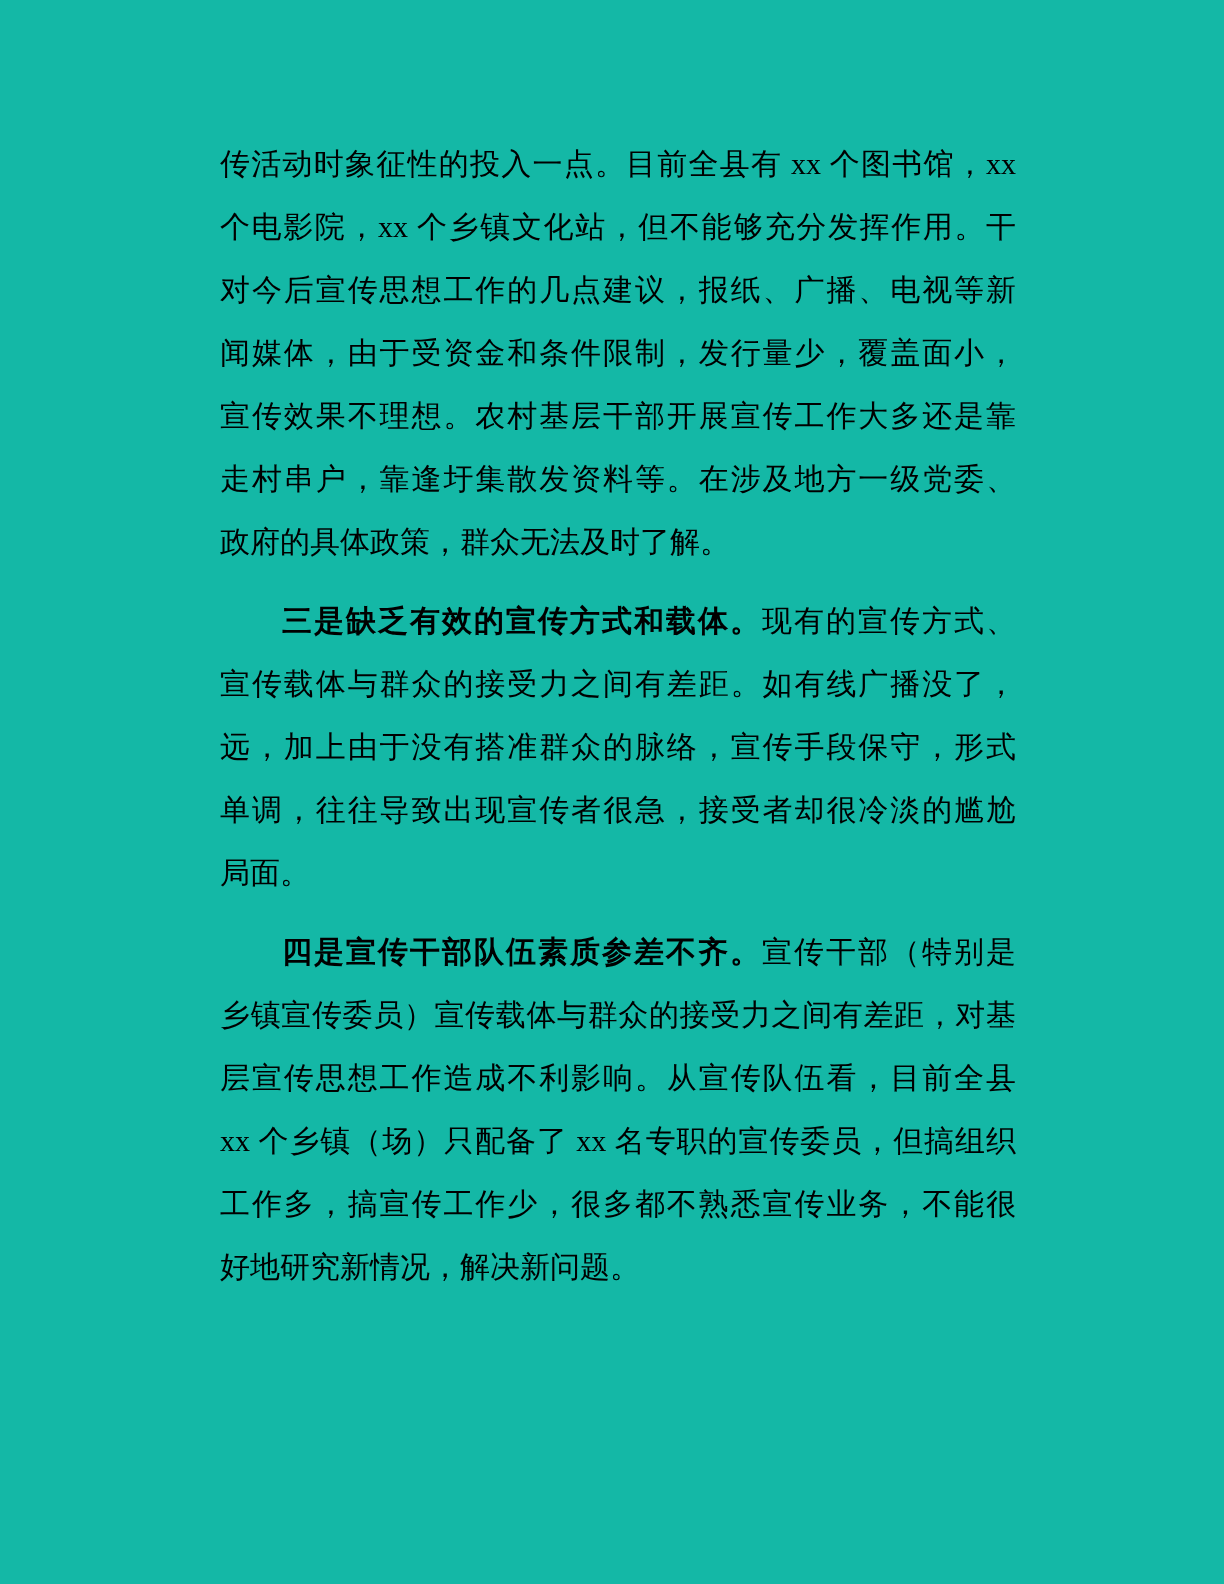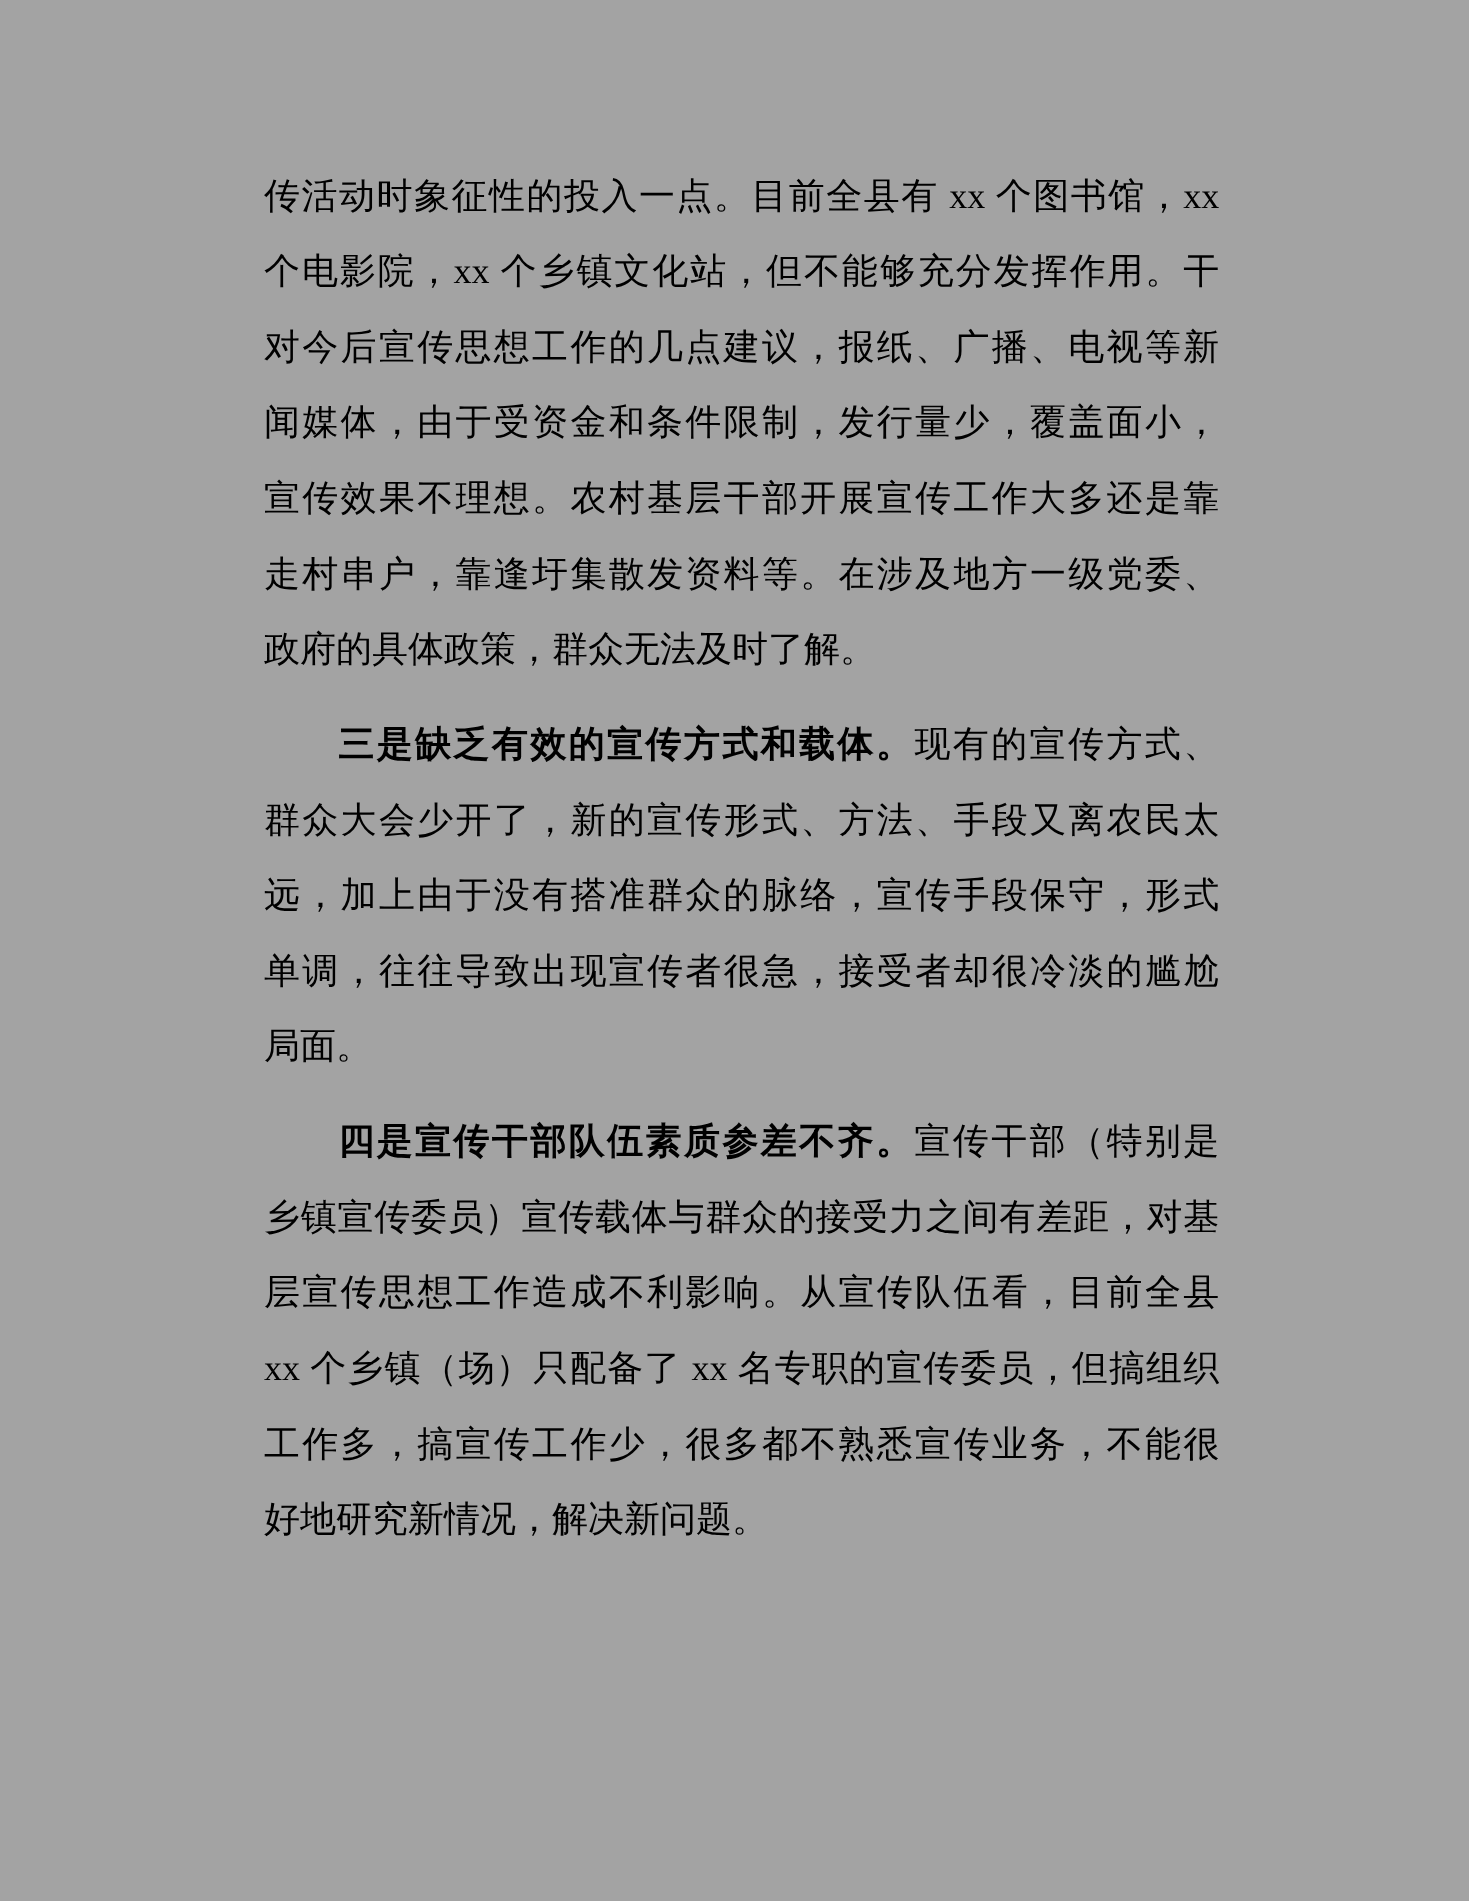--- a/index.html
+++ b/index.html
@@ -11,21 +11,21 @@
     position: relative;
     width: 1224px;
     height: 1584px;
     overflow: hidden;
     font-family: "Liberation Serif", "DejaVu Serif", serif;
     color: #000000;
   }
   .page {
     position: absolute;
     inset: 0;
-    background: #a3a3a3;
+    background: #14b8a6;
   }
   .doc-body {
     position: absolute;
     left: 220px;
     top: 132px;
     width: 796px;
   }
   .para {
     margin: 0 0 16px 0;
   }
@@ -62,21 +62,21 @@
         <div class="line"><span class="seg">传活动时象征性的投入一点。目前全县有 xx 个图书馆，xx</span></div>
         <div class="line"><span class="seg">个电影院，xx 个乡镇文化站，但不能够充分发挥作用。干</span></div>
         <div class="line"><span class="seg">对今后宣传思想工作的几点建议，报纸、广播、电视等新</span></div>
         <div class="line"><span class="seg">闻媒体，由于受资金和条件限制，发行量少，覆盖面小，</span></div>
         <div class="line"><span class="seg">宣传效果不理想。农村基层干部开展宣传工作大多还是靠</span></div>
         <div class="line"><span class="seg">走村串户，靠逢圩集散发资料等。在涉及地方一级党委、</span></div>
         <div class="line last"><span class="seg">政府的具体政策，群众无法及时了解。</span></div>
       </div>
       <div class="para">
         <div class="line indent"><span class="seg seg-bold">三是缺乏有效的宣传方式和载体。</span><span class="seg">现有的宣传方式、</span></div>
-        <div class="line"><span class="seg">群众大会少开了，新的宣传形式、方法、手段又离农民太</span></div>
+        <div class="line"><span class="seg">宣传载体与群众的接受力之间有差距。如有线广播没了，</span></div>
         <div class="line"><span class="seg">远，加上由于没有搭准群众的脉络，宣传手段保守，形式</span></div>
         <div class="line"><span class="seg">单调，往往导致出现宣传者很急，接受者却很冷淡的尴尬</span></div>
         <div class="line last"><span class="seg">局面。</span></div>
       </div>
       <div class="para">
         <div class="line indent"><span class="seg seg-bold">四是宣传干部队伍素质参差不齐。</span><span class="seg">宣传干部（特别是</span></div>
         <div class="line"><span class="seg">乡镇宣传委员）宣传载体与群众的接受力之间有差距，对基</span></div>
         <div class="line"><span class="seg">层宣传思想工作造成不利影响。从宣传队伍看，目前全县</span></div>
         <div class="line"><span class="seg">xx 个乡镇（场）只配备了 xx 名专职的宣传委员，但搞组织</span></div>
         <div class="line"><span class="seg">工作多，搞宣传工作少，很多都不熟悉宣传业务，不能很</span></div>

